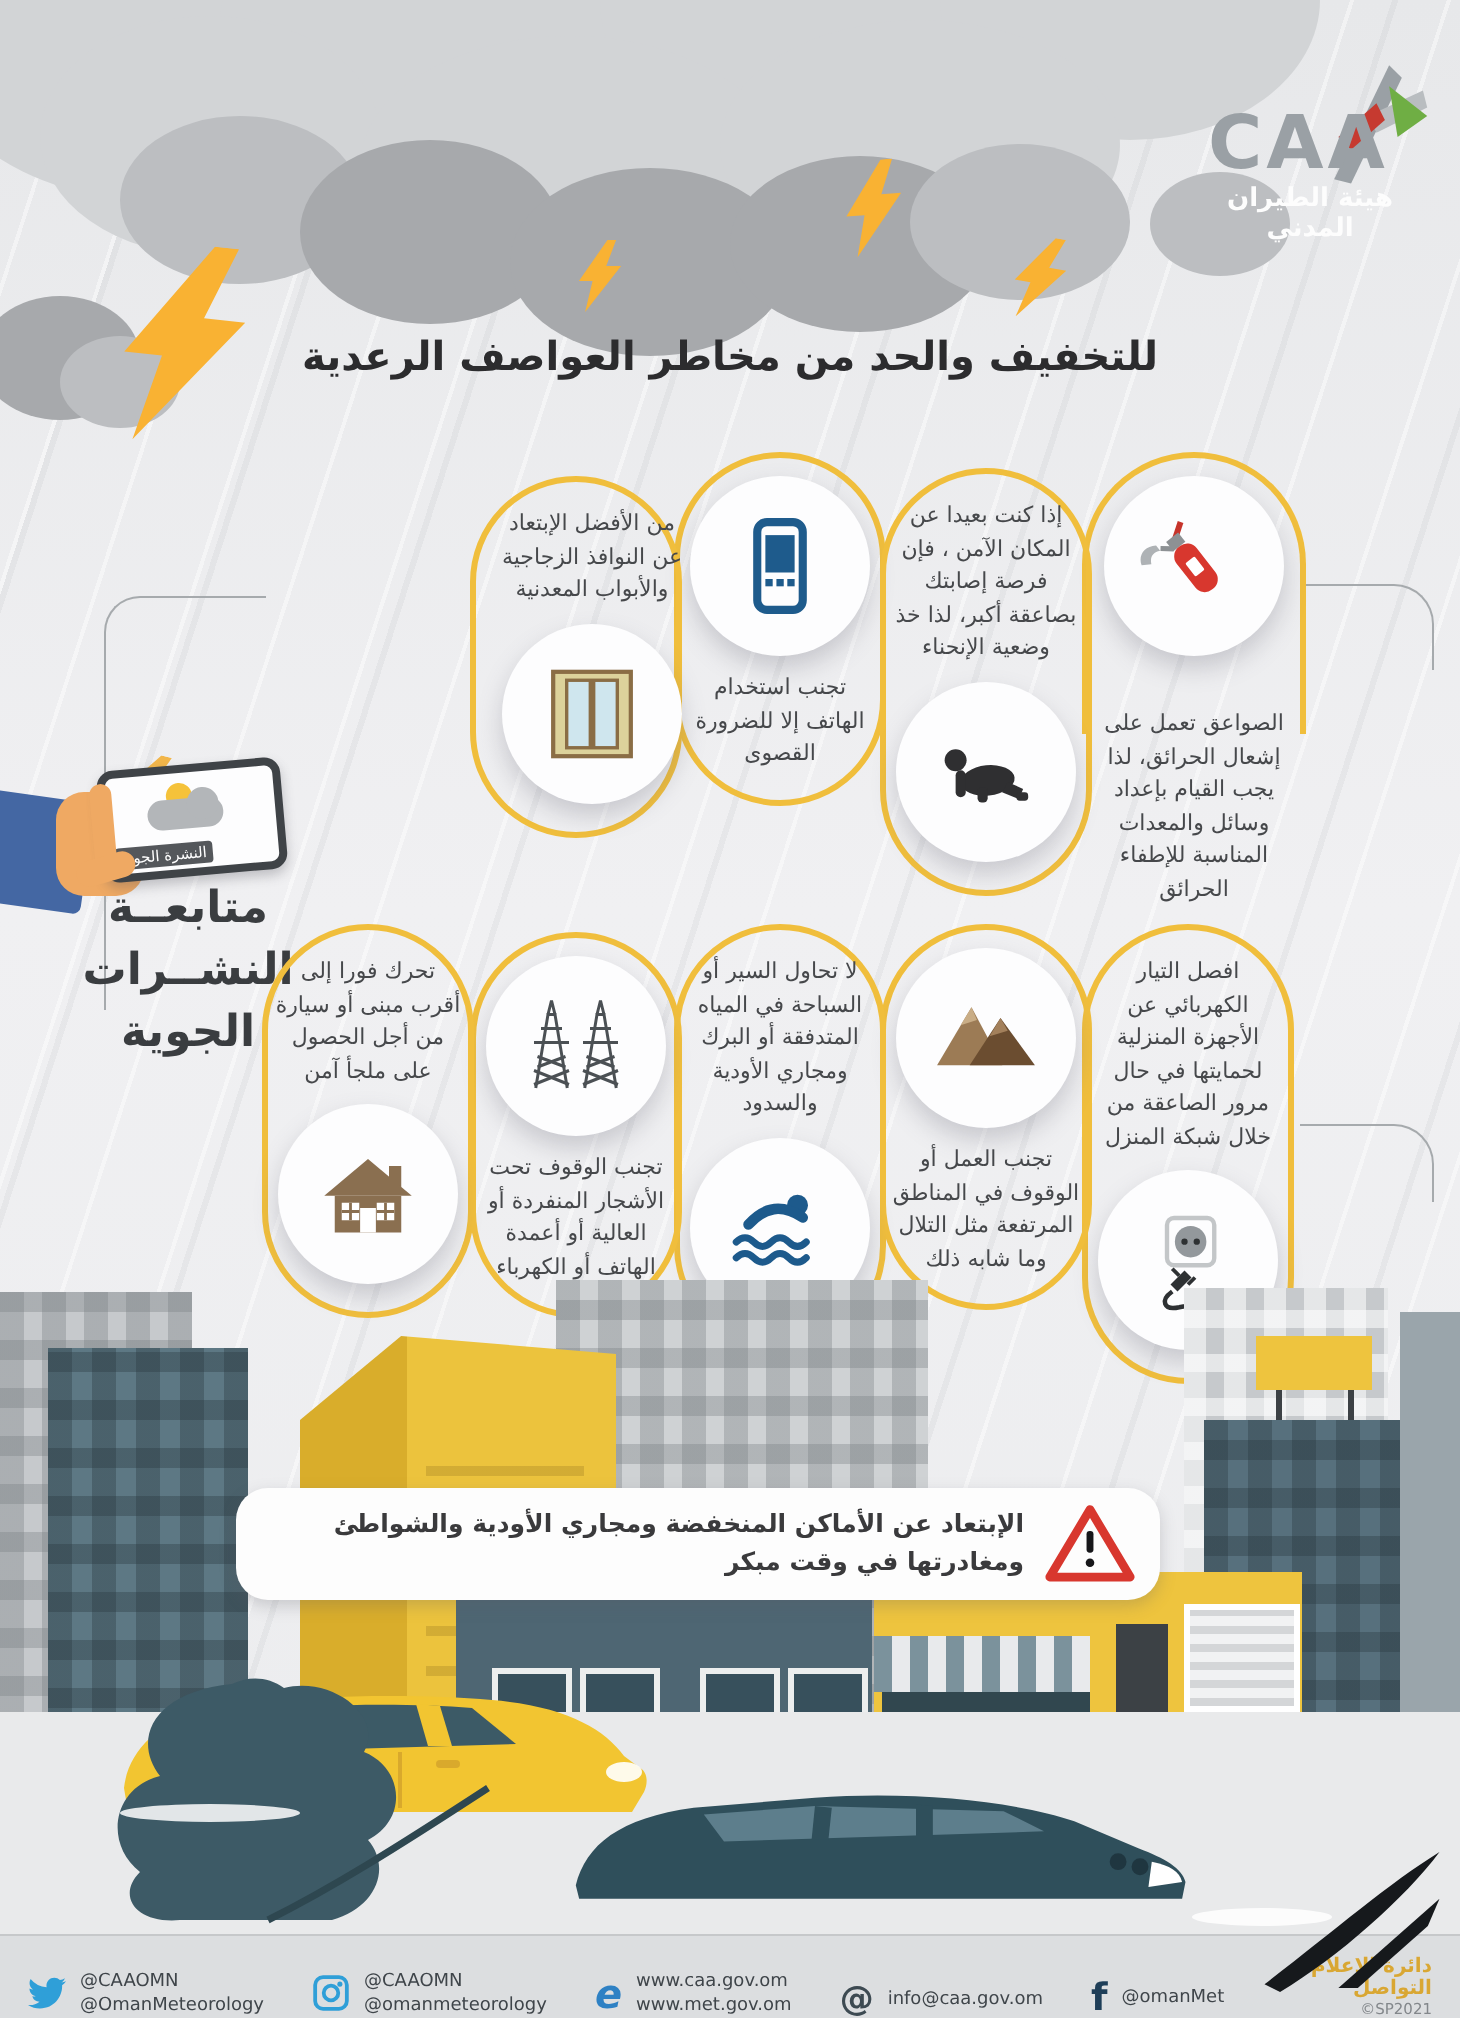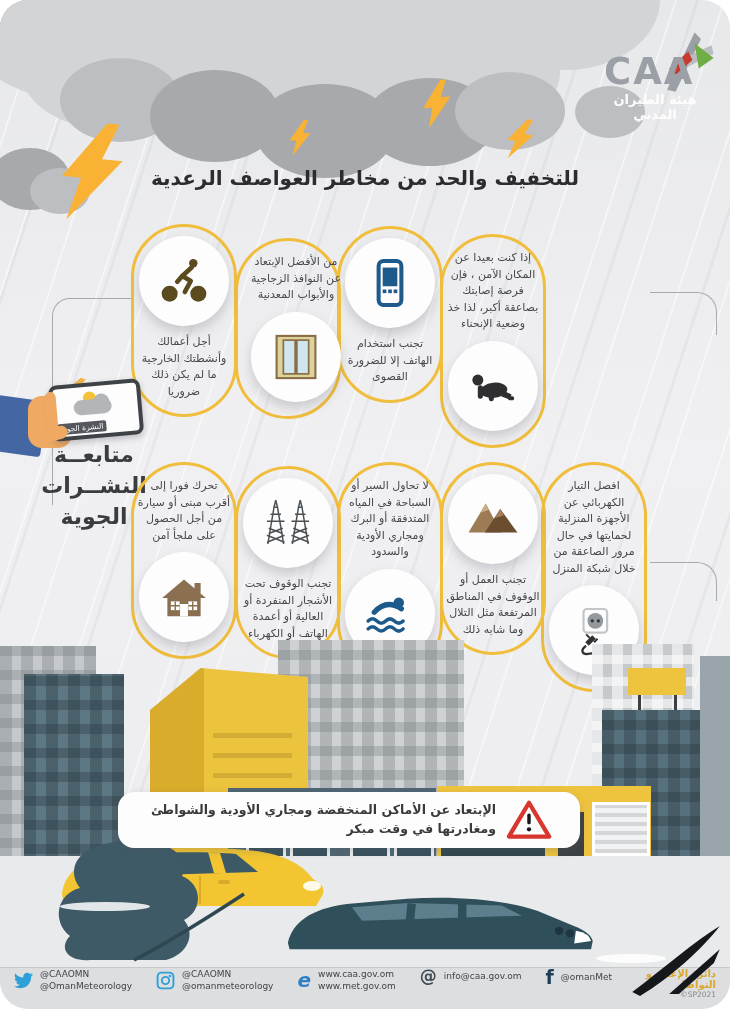--- a/index.html
+++ b/index.html
@@ -1,18 +1,18 @@
 <!DOCTYPE html>
 <html lang="ar"><head>
 <meta charset="utf-8">
 <style>
   html,body{margin:0;padding:0;background:#fff;}
   .page{position:relative;width:730px;height:1009px;overflow:hidden;
         font-family:"DejaVu Sans",sans-serif;
-        background:linear-gradient(180deg,#e7e8ea 0%,#f0f0f2 45%,#ebecee 100%);border-radius:28px;}
+        background:linear-gradient(180deg,#e7e8ea 0%,#f0f0f2 45%,#ebecee 100%);}
   .rain{position:absolute;inset:0;pointer-events:none;
         background:
           repeating-linear-gradient(108deg,rgba(255,255,255,0) 0 44px,rgba(255,255,255,.45) 44px 46px),
           repeating-linear-gradient(108deg,rgba(150,155,160,0) 0 92px,rgba(150,155,160,.10) 92px 95px);}
   .abs{position:absolute;}
   .cloud{position:absolute;border-radius:50%;}
   .c-light{background:#d2d4d6;}
   .c-mid{background:#bcbec1;}
   .c-dark{background:#a7a9ac;}
   .bolt{position:absolute;}
@@ -24,32 +24,32 @@
   .cap-wrap{position:absolute;width:112px;}
   .cap-open-deco{position:absolute;top:0;left:0;right:0;height:138px;border:3px solid #f0be3c;
        border-bottom:none;border-radius:56px 56px 0 0;}
   .icon-circle{width:90px;height:90px;border-radius:50%;background:#fdfdfe;flex:none;
        box-shadow:0 6px 12px rgba(100,100,115,.28);display:flex;align-items:center;justify-content:center;position:relative;}
   .cap-text{width:94px;text-align:center;font-size:11px;line-height:1.5;color:#46484b;direction:rtl;}
   .connector{position:absolute;border-color:#a6aaad;}
   .follow-caption{font-size:22px;font-weight:bold;color:#3a3d40;direction:rtl;text-align:center;line-height:1.4;}
   .banner{position:absolute;left:118px;top:744px;width:462px;background:#fdfdfd;border-radius:16px;
        box-shadow:0 3px 8px rgba(90,90,100,.25);display:flex;flex-direction:row-reverse;align-items:center;
-       gap:10px;padding:7px 28px;box-sizing:border-box;z-index:6;margin-top:48px;}
+       gap:10px;padding:7px 12px;box-sizing:border-box;z-index:6;}
   .banner-text{flex:1;font-size:12.5px;font-weight:bold;color:#3a3a3c;direction:rtl;text-align:right;line-height:1.5;}
   .city{position:absolute;left:0;top:636px;width:730px;height:331px;overflow:hidden;}
   .bldg{position:absolute;}
   .win-dark{background-image:repeating-linear-gradient(0deg,rgba(40,55,62,.35) 0 10px,transparent 10px 24px),
             repeating-linear-gradient(90deg,rgba(40,55,62,.35) 0 12px,transparent 12px 22px);}
   .win-light{background-image:repeating-linear-gradient(0deg,rgba(255,255,255,.55) 0 9px,transparent 9px 22px),
             repeating-linear-gradient(90deg,rgba(255,255,255,.55) 0 11px,transparent 11px 20px);}
   .win-gray{background-image:repeating-linear-gradient(0deg,rgba(120,126,130,.35) 0 10px,transparent 10px 24px),
             repeating-linear-gradient(90deg,rgba(120,126,130,.35) 0 12px,transparent 12px 21px);}
   .footer{position:absolute;left:0;top:967px;width:730px;height:42px;background:#dcdee0;
-       border-top:1px solid #c6c8ca;display:flex;align-items:flex-start;padding:0 14px;box-sizing:border-box;gap:24px;z-index:8;}
+       border-top:1px solid #c6c8ca;display:flex;align-items:flex-end;padding:0 14px;box-sizing:border-box;gap:24px;z-index:8;}
   .f-item{display:flex;align-items:center;gap:7px;}
   .f-text{font-size:9px;line-height:1.35;color:#3f454a;}
   .credit{margin-left:auto;text-align:right;}
   .credit-name{font-size:10px;font-weight:bold;color:#d9a733;direction:rtl;}
   .credit-copy{font-size:7.5px;color:#83878b;}
   .phone{position:absolute;left:50px;top:382px;width:92px;height:56px;background:#3f4347;border-radius:8px;
        transform:rotate(-5deg);box-shadow:0 3px 6px rgba(80,80,90,.3);z-index:3;}
   .phone-screen{position:absolute;inset:4px;background:#fdfdfe;border-radius:4px;overflow:hidden;}
   .phone-label{position:absolute;left:2px;bottom:2px;background:rgba(60,64,68,.88);color:#fff;
        font-size:7.5px;padding:1px 3px;border-radius:2px;direction:rtl;}
@@ -102,20 +102,36 @@
     <div class="abs logo-caa" style="left:604px;top:50px;">CAA</div>
     <div class="abs logo-sub" style="left:592px;top:92px;width:126px;">هيئة الطيران المدني</div>
   </div>
 
   <div class="abs title" style="left:105px;top:166px;width:520px;">للتخفيف والحد من مخاطر العواصف الرعدية</div>
 
   <div class="connector" style="left:52px;top:298px;width:80px;height:206px;border-left:1px solid #a6aaad;border-top:1px solid #a6aaad;border-top-left-radius:18px;"></div>
   <div class="connector" style="left:650px;top:292px;width:66px;height:42px;border-top:1px solid #a6aaad;border-right:1px solid #a6aaad;border-top-right-radius:20px;"></div>
   <div class="connector" style="left:650px;top:562px;width:66px;height:38px;border-top:1px solid #a6aaad;border-right:1px solid #a6aaad;border-top-right-radius:20px;"></div>
 
+  <div class="cap-wrap" style="left:541px;top:226px;">
+    <div class="cap-open-deco"></div>
+    <div class="icon-circle" style="margin:12px auto 0;">
+      <svg viewBox="0 0 64 64" width="54" height="54">
+        <g transform="rotate(-38 32 34)">
+          <path d="M23 9 C17 5 11 7 9 13 L14 16 C16 12 19 11 23 13 Z" fill="#aeb2b5"></path>
+          <path d="M24 12 L30 17" stroke="#8d9194" stroke-width="3"></path>
+          <path d="M34 13 l9 -6" stroke="#c6342b" stroke-width="3.5"></path>
+          <rect x="29" y="11" width="9" height="7" fill="#8d9194"></rect>
+          <rect x="26" y="18" width="15" height="32" rx="7" fill="#d8372e"></rect>
+          <rect x="30" y="28" width="7" height="10" rx="1" fill="#ffffff"></rect>
+        </g>
+      </svg>
+    </div>
+    <div class="cap-text" style="margin:26px auto 0;">الصواعق تعمل على إشعال الحرائق، لذا يجب القيام بإعداد وسائل والمعدات المناسبة للإطفاء الحرائق</div>
+  </div>
 
   <div class="cap" style="left:337px;top:226px;">
     <div class="icon-circle">
       <svg viewBox="0 0 64 64" width="52" height="52">
         <rect x="18" y="5" width="28" height="54" rx="6" fill="none" stroke="#1e5b8c" stroke-width="5"></rect>
         <rect x="23" y="13" width="18" height="23" fill="#1e5b8c"></rect>
         <rect x="23" y="40" width="4.5" height="4.5" fill="#1e5b8c"></rect>
         <rect x="29.8" y="40" width="4.5" height="4.5" fill="#1e5b8c"></rect>
         <rect x="36.5" y="40" width="4.5" height="4.5" fill="#1e5b8c"></rect>
       </svg>
@@ -143,36 +159,20 @@
     <div class="cap-text" style="margin-top:4px;">من الأفضل الإبتعاد عن النوافذ الزجاجية والأبواب المعدنية</div>
     <div class="icon-circle">
       <svg viewBox="0 0 64 64" width="54" height="54">
         <rect x="9" y="7" width="46" height="50" fill="#dcd29b" stroke="#8a6d45" stroke-width="2.5"></rect>
         <rect x="17" y="12" width="14" height="40" fill="#cfe6ee" stroke="#8a6d45" stroke-width="2"></rect>
         <rect x="33" y="12" width="14" height="40" fill="#cfe6ee" stroke="#8a6d45" stroke-width="2"></rect>
       </svg>
     </div>
   </div>
 
-  <div class="cap" style="left:131px;top:224px;">
-    <div class="icon-circle">
-      <svg viewBox="0 0 64 64" width="54" height="54">
-        <g fill="#5a4a1e">
-          <circle cx="15" cy="47" r="9.5"></circle>
-          <circle cx="49" cy="47" r="9.5"></circle>
-          <circle cx="43" cy="11" r="5"></circle>
-        </g>
-        <g fill="none" stroke="#5a4a1e" stroke-width="5.5" stroke-linecap="round" stroke-linejoin="round">
-          <path d="M41 16 L30 26 L40 32 L33 45"></path>
-          <path d="M30 26 L24 33"></path>
-        </g>
-      </svg>
-    </div>
-    <div class="cap-text">أجل أعمالك وأنشطتك الخارجية ما لم يكن ذلك ضروريا</div>
-  </div>
 
   <div>
     <svg class="bolt" style="left:58px;top:376px;transform:rotate(14deg);" width="26" height="44" viewBox="0 0 34 58">
         <path d="M23 0 L0 33 L11 33 L5 58 L34 21 L22 21 L30 0 Z" fill="#f2b64a"></path>
       </svg>
     <div class="abs" style="left:-8px;top:398px;width:52px;height:56px;background:#4467a3;transform:rotate(8deg);border-radius:4px;"></div>
     <div class="abs" style="left:28px;top:396px;width:44px;height:52px;background:#efa963;border-radius:14px;"></div>
     <div class="phone">
       <div class="phone-screen">
         <div class="abs" style="left:30px;top:5px;width:13px;height:13px;background:#f5c23a;border-radius:50%;"></div>

